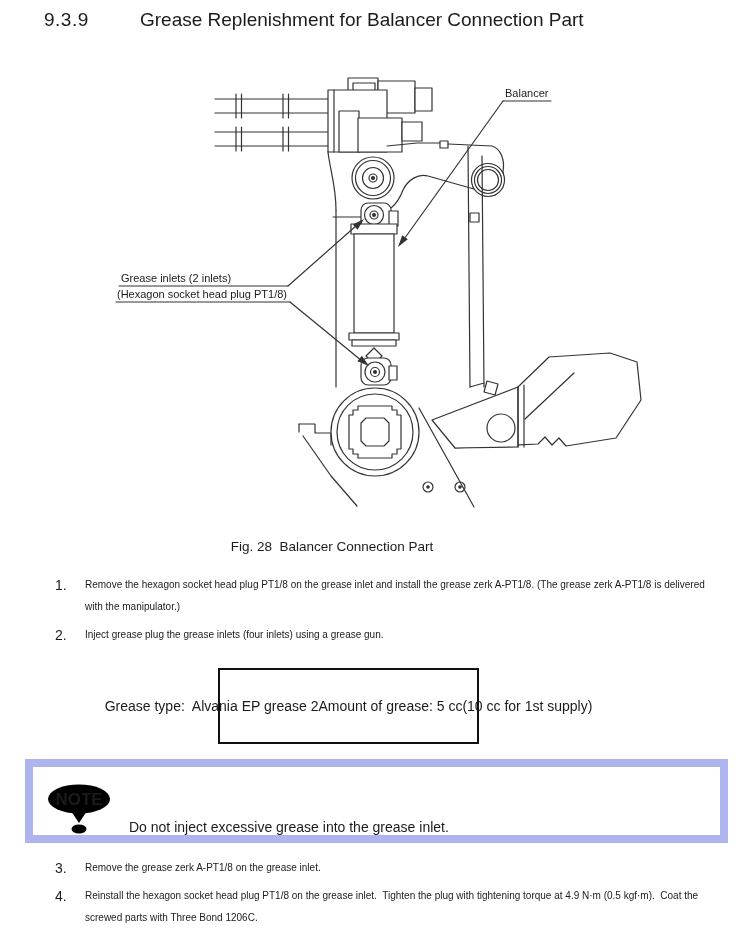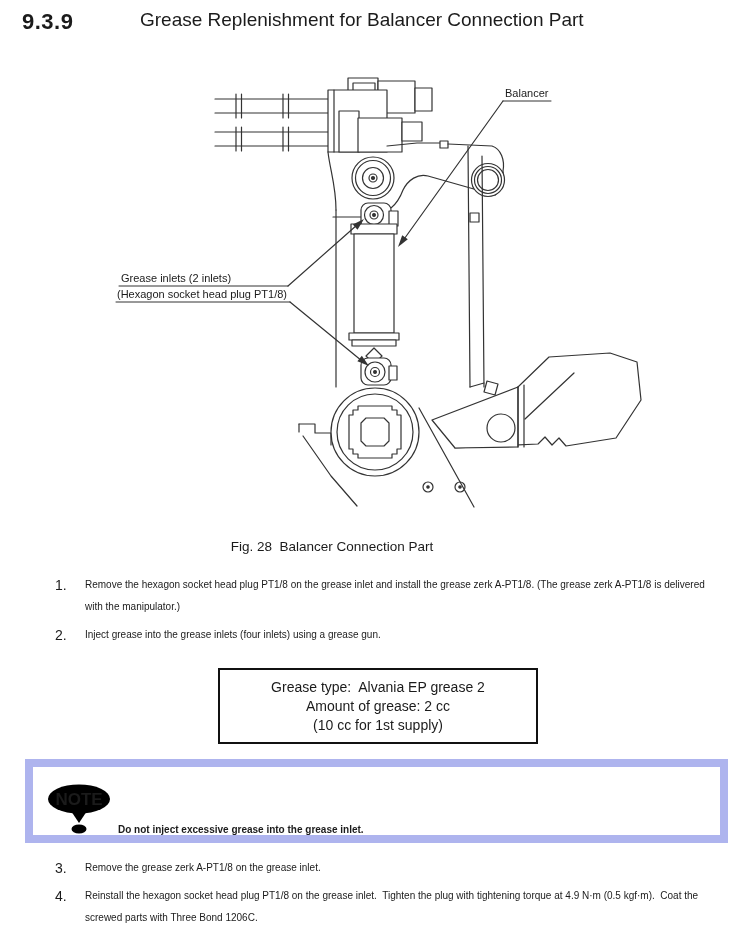--- a/index.html
+++ b/index.html
@@ -1,43 +1,43 @@
 <!DOCTYPE html>
 <html><head>
 <meta charset="utf-8">
 <style>
   html,body{margin:0;padding:0;}
   body{
     width:745px;height:940px;position:relative;background:#fff;
     font-family:"Liberation Sans", sans-serif;color:#1b1b1b;overflow:hidden;
   }
   .heading{position:absolute;top:9px;left:0;width:745px;}
-  .sec-num{position:absolute;left:22px;top:0;font-size:22px;font-weight:bold;letter-spacing:.5px;}
+  .sec-num{position:absolute;left:44px;top:0;font-size:19px;font-weight:normal;letter-spacing:.5px;}
   .sec-title{position:absolute;left:140px;top:0;font-size:19px;font-weight:normal;text-align:center;}
   .diagram{position:absolute;top:70px;left:0;}
   .fig-caption{position:absolute;top:539px;left:0;width:664px;text-align:center;
     font-size:13.5px;white-space:pre;}
   .steps{position:absolute;left:55px;right:20px;}
   .steps.before{top:574px;}
   .steps.after{top:857px;}
   .step{display:flex;margin-bottom:6px;}
   .step .num{width:30px;flex:0 0 30px;font-size:14px;line-height:22px;}
   .step .txt{flex:1;max-width:640px;font-size:10px;line-height:22px;white-space:pre-wrap;}
   .grease-box{
-    position:absolute;top:668px;left:218px;width:320px;height:76px;box-sizing:border-box;
-    border:2px solid #111;display:flex;flex-direction:column;justify-content:center;
+    position:absolute;top:668px;left:218px;width:261px;height:76px;box-sizing:border-box;
+    border:2px solid #111;display:flex;justify-content:center;
     align-items:center;text-align:center;
   }
   .grease-box div{font-size:14px;line-height:19px;white-space:pre;}
   .note-box{
     position:absolute;top:759px;left:25px;width:703px;height:84px;box-sizing:border-box;
     border:8px solid #3b82f6;background:#fff;display:flex;align-items:flex-end;
   }
   .note-badge{flex:0 0 auto;margin-left:12px;margin-top:4px;}
-  .note-text{font-size:10px;margin-left:1px;margin-top:-10px;white-space:pre;font-weight:bold;}
+  .note-text{font-size:14px;margin-left:12px;margin-top:-10px;white-space:pre;}
   svg text{fill:#1b1b1b;}
 </style>
 </head>
 <body>
 
 <div class="heading">
   <span class="sec-num">9.3.9</span>
   <span class="sec-title">Grease Replenishment for Balancer Connection Part</span>
 </div>
 
@@ -160,27 +160,27 @@
 
 <div class="fig-caption">Fig. 28  Balancer Connection Part</div>
 
 <div class="steps before">
   <div class="step">
     <span class="num">1.</span>
     <span class="txt">Remove the hexagon socket head plug PT1/8 on the grease inlet and install the grease zerk A-PT1/8. (The grease zerk A-PT1/8 is delivered with the manipulator.)</span>
   </div>
   <div class="step">
     <span class="num">2.</span>
-    <span class="txt">Inject grease into the grease inlets (four inlets) using a grease gun.</span>
+    <span class="txt">Inject grease plug the grease inlets (four inlets) using a grease gun.</span>
   </div>
 </div>
 
 <div class="grease-box">
   <div>Grease type:  Alvania EP grease 2</div>
-  <div>Amount of grease: 2 cc</div>
+  <div>Amount of grease: 5 cc</div>
   <div>(10 cc for 1st supply)</div>
 </div>
 
 <div class="note-box" id="note-box" style="border-color: rgb(174, 180, 238);">
   <svg class="note-badge" width="72" height="52" viewBox="0 0 72 52">
     <ellipse cx="34" cy="16" rx="31" ry="14.5" fill="#000"></ellipse>
     <polygon points="26,28 42,28 34,40" fill="#000"></polygon>
     <ellipse cx="34" cy="46" rx="7.5" ry="4.5" fill="#000"></ellipse>
     <text x="34" y="22" text-anchor="middle" font-size="17" font-weight="bold" fill="#fff">NOTE</text>
   </svg>

